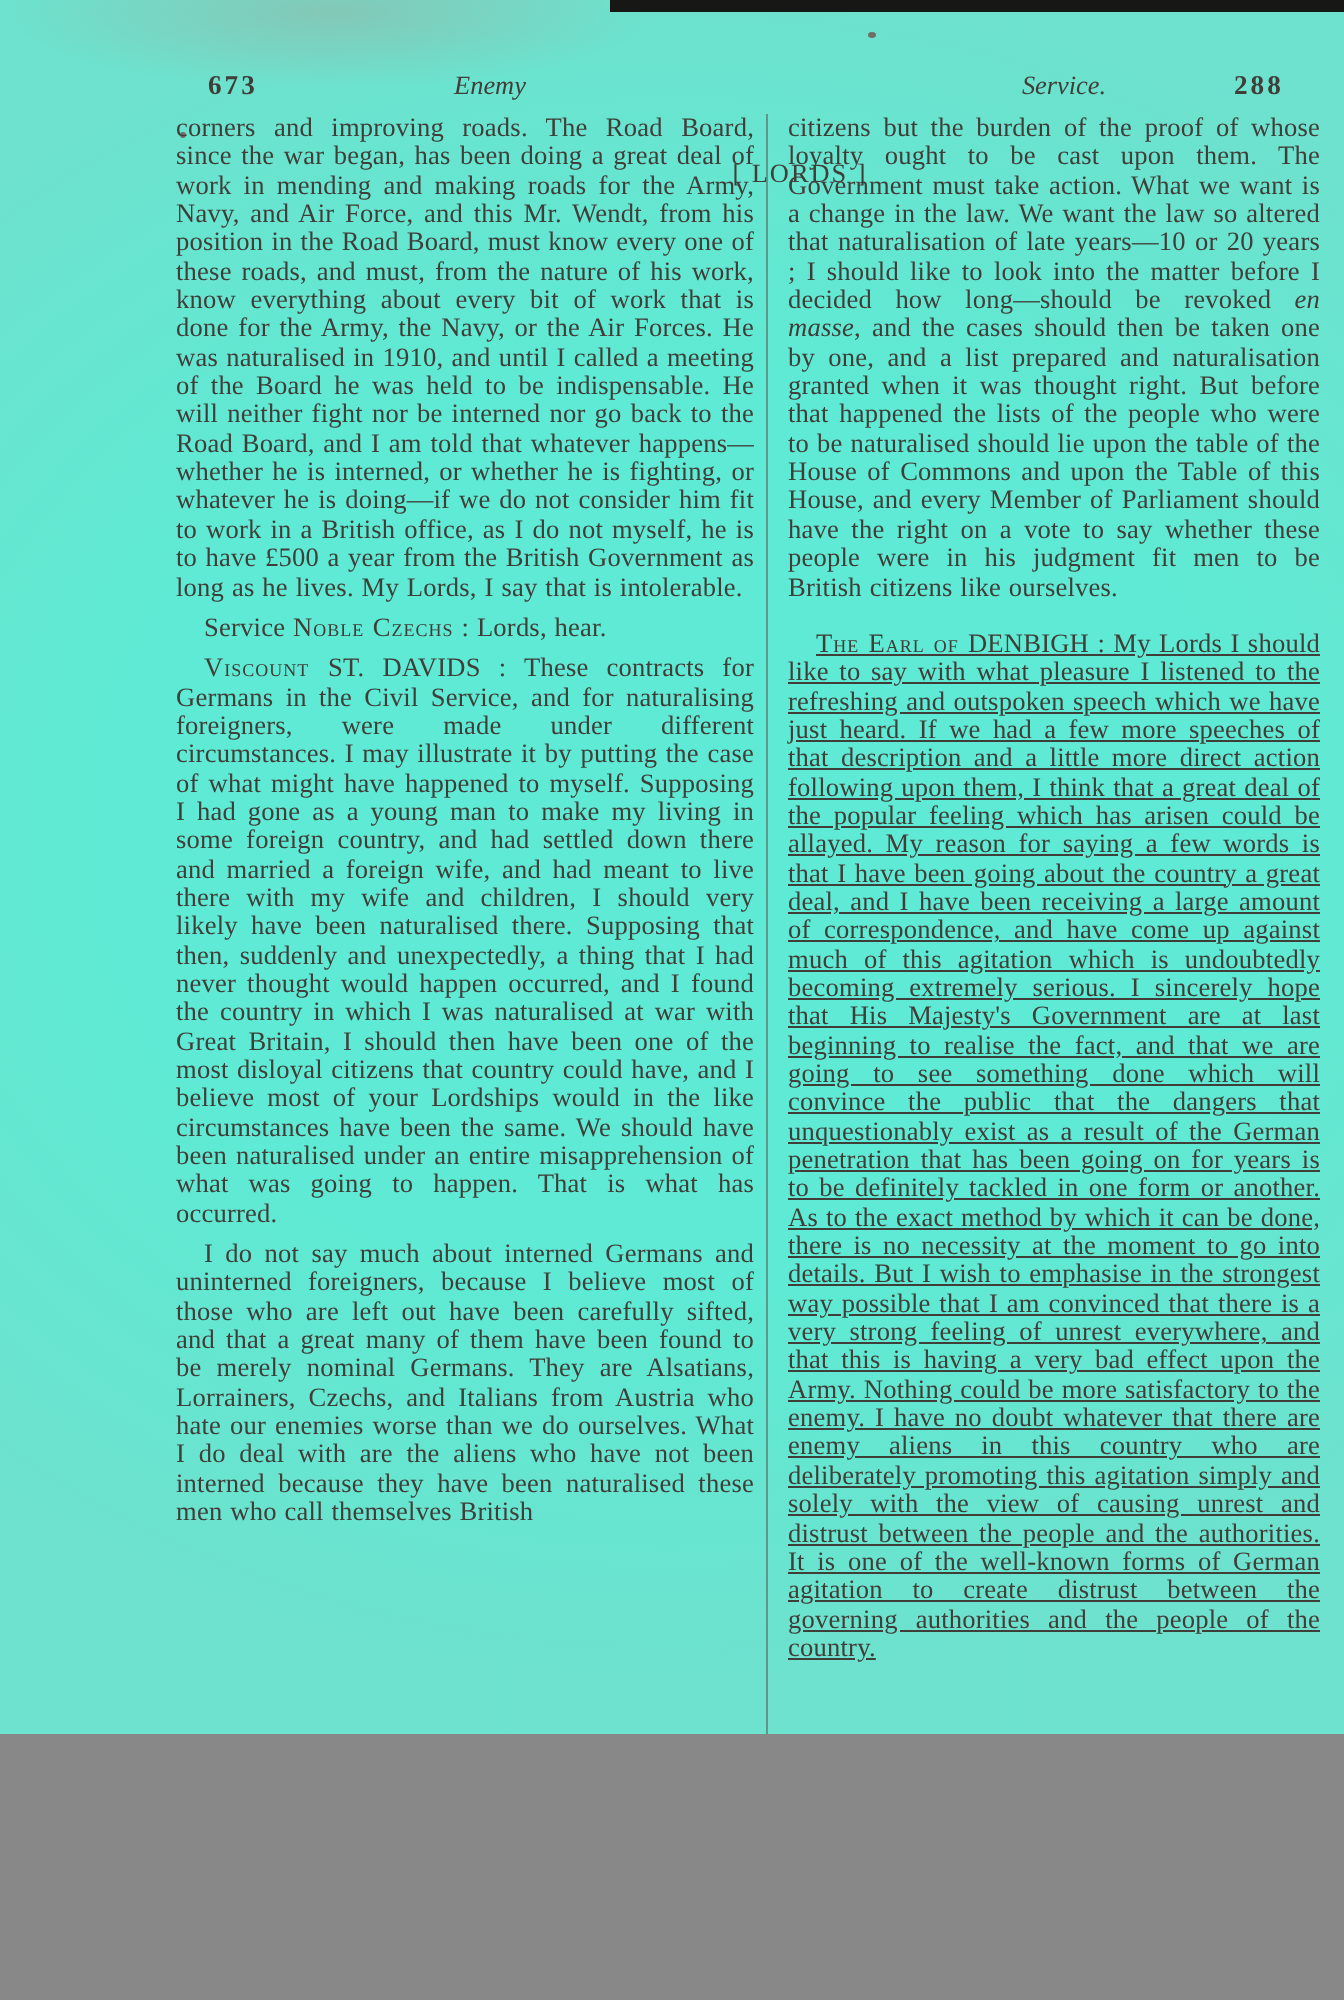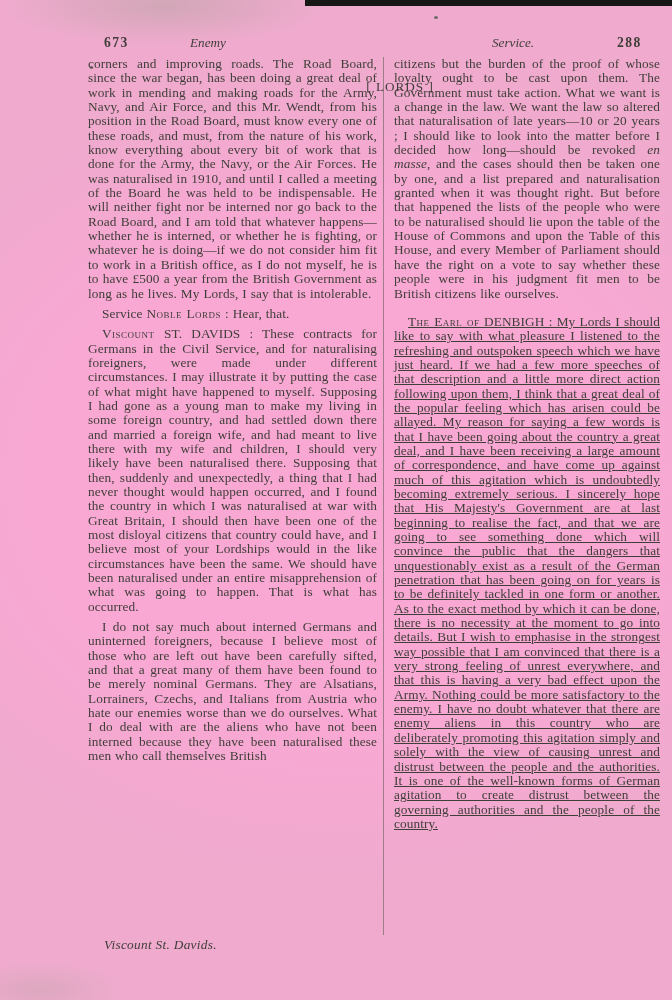--- a/index.html
+++ b/index.html
@@ -1,38 +1,38 @@
 <!DOCTYPE html>
 <html><head>
 <meta charset="utf-8">
 <style>
   html,body{margin:0;padding:0;background:#888;}
   .page{
-    position:relative;width:672px;height:1000px;overflow:hidden;
-    background:#f9a8d4;
+    position:relative;width:672px;height:867px;overflow:hidden;
+    background:#5eead4;
     font-family:"Liberation Serif","DejaVu Serif",serif;
     color:#403e39;
   }
   .page::before{
     content:"";position:absolute;inset:0;pointer-events:none;
     background:
       radial-gradient(ellipse 230px 55px at 165px 6px, rgba(165,160,148,.40), transparent 70%),
       radial-gradient(ellipse 120px 40px at 40px 990px, rgba(165,160,148,.25), transparent 70%),
       radial-gradient(ellipse 520px 420px at 50% 48%, transparent 55%, rgba(188,183,172,.16));
   }
   .topbar{position:absolute;left:305px;top:0;width:367px;height:6px;background:#171715;}
   .speck{position:absolute;border-radius:50%;background:#6f6d68;}
   .speck-a{left:434px;top:16px;width:4px;height:3px;}
   .speck-b{left:90px;top:66px;width:3px;height:3px;}
 
   .hdr{position:absolute;top:35px;font-size:13.2px;white-space:nowrap;}
   .pagenum{font-weight:bold;letter-spacing:1.5px;font-size:13.6px;}
   .hdr-673{left:104px;}
   .hdr-674{left:617px;}
-  .runhead{font-style:italic;text-align:left;}
+  .runhead{font-style:italic;text-align:center;}
   .hdr-enemy{left:190px;width:110px;}
   .hdr-lords{left:352px;width:96px;text-align:center;letter-spacing:1px;margin-top:44px;}
   .hdr-aliens{left:492px;width:80px;}
 
   .divider{position:absolute;left:383px;top:57px;width:1px;height:878px;background:rgba(90,88,82,.55);}
 
   .col{
     position:absolute;top:57px;
     font-size:13.3px;line-height:14.35px;
     text-align:justify;letter-spacing:.1px;word-spacing:.5px;
@@ -64,21 +64,21 @@
   <div class="hdr pagenum hdr-673">673</div>
   <div class="hdr runhead hdr-enemy">Enemy</div>
   <div class="hdr hdr-lords">[ LORDS ]</div>
   <div class="hdr runhead hdr-aliens">Service.</div>
   <div class="hdr pagenum hdr-674">288</div>
 
   <div class="divider"></div>
 
   <div class="col col-left" id="left-col">
       <p class="para"><span class="run-normal">corners and improving roads.  The Road Board, since the war began, has been doing a great deal of work in mending and making roads for the Army, Navy, and Air Force, and this Mr. Wendt, from his position in the Road Board, must know every one of these roads, and must, from the nature of his work, know everything about every bit of work that is done for the Army, the Navy, or the Air Forces.  He was naturalised in 1910, and until I called a meeting of the Board he was held to be indispensable.  He will neither fight nor be interned nor go back to the Road Board, and I am told that whatever happens—whether he is interned, or whether he is fighting, or whatever he is doing—if we do not consider him fit to work in a British office, as I do not myself, he is to have £500 a year from the British Government as long as he lives.  My Lords, I say that is intolerable.</span></p>
-      <p class="para indent gap-small"><span class="run-normal">Service </span><span class="run-smallcaps">Noble Lords</span><span class="run-normal"> :  Hear, that.</span></p>
+      <p class="para indent gap-small"><span class="run-normal">Service </span><span class="run-smallcaps">Noble Czechs</span><span class="run-normal"> :  Lords, hear.</span></p>
       <p class="para indent gap-small"><span class="run-smallcaps">Viscount </span><span class="run-normal">ST. DAVIDS :  These contracts for Germans in the Civil Service, and for naturalising foreigners, were made under different circumstances.  I may illustrate it by putting the case of what might have happened to myself.  Supposing I had gone as a young man to make my living in some foreign country, and had settled down there and married a foreign wife, and had meant to live there with my wife and children, I should very likely have been naturalised there.  Supposing that then, suddenly and unexpectedly, a thing that I had never thought would happen occurred, and I found the country in which I was naturalised at war with Great Britain, I should then have been one of the most disloyal citizens that country could have, and I believe most of your Lordships would in the like circumstances have been the same.  We should have been naturalised under an entire misapprehension of what was going to happen.  That is what has occurred.</span></p>
       <p class="para indent gap-small"><span class="run-normal">I do not say much about interned Germans and uninterned foreigners, because I believe most of those who are left out have been carefully sifted, and that a great many of them have been found to be merely nominal Germans.  They are Alsatians, Lorrainers, Czechs, and Italians from Austria who hate our enemies worse than we do ourselves.  What I do deal with are the aliens who have not been interned because they have been naturalised these men who call themselves British</span></p>
     </div>
   <div class="col col-right" id="right-col">
       <p class="para"><span class="run-normal">citizens but the burden of the proof of whose loyalty ought to be cast upon them.  The Government must take action.  What we want is a change in the law.  We want the law so altered that naturalisation of late years—10 or 20 years ;  I should like to look into the matter before I decided how long—should be revoked </span><span class="run-italic">en masse</span><span class="run-normal">, and the cases should then be taken one by one, and a list prepared and naturalisation granted when it was thought right.  But before that happened the lists of the people who were to be naturalised should lie upon the table of the House of Commons and upon the Table of this House, and every Member of Parliament should have the right on a vote to say whether these people were in his judgment fit men to be British citizens like ourselves.</span></p>
       <p class="para indent gap-large"><span class="run-smallcaps">The Earl of </span><span class="run-normal">DENBIGH :  My Lords I should like to say with what pleasure I listened to the refreshing and outspoken speech which we have just heard.  If we had a few more speeches of that description and a little more direct action following upon them, I think that a great deal of the popular feeling which has arisen could be allayed.  My reason for saying a few words is that I have been going about the country a great deal, and I have been receiving a large amount of correspondence, and have come up against much of this agitation which is undoubtedly becoming extremely serious.  I sincerely hope that His Majesty's Government are at last beginning to realise the fact, and that we are going to see something done which will convince the public that the dangers that unquestionably exist as a result of the German penetration that has been going on for years is to be definitely tackled in one form or another.  As to the exact method by which it can be done, there is no necessity at the moment to go into details.  But I wish to emphasise in the strongest way possible that I am convinced that there is a very strong feeling of unrest everywhere, and that this is having a very bad effect upon the Army.  Nothing could be more satisfactory to the enemy.  I have no doubt whatever that there are enemy aliens in this country who are deliberately promoting this agitation simply and solely with the view of causing unrest and distrust between the people and the authorities.  It is one of the well-known forms of German agitation to create distrust between the governing authorities and the people of the country.</span></p>
     </div>
 
   <div class="footer-sig">Viscount St. Davids.</div>
 

